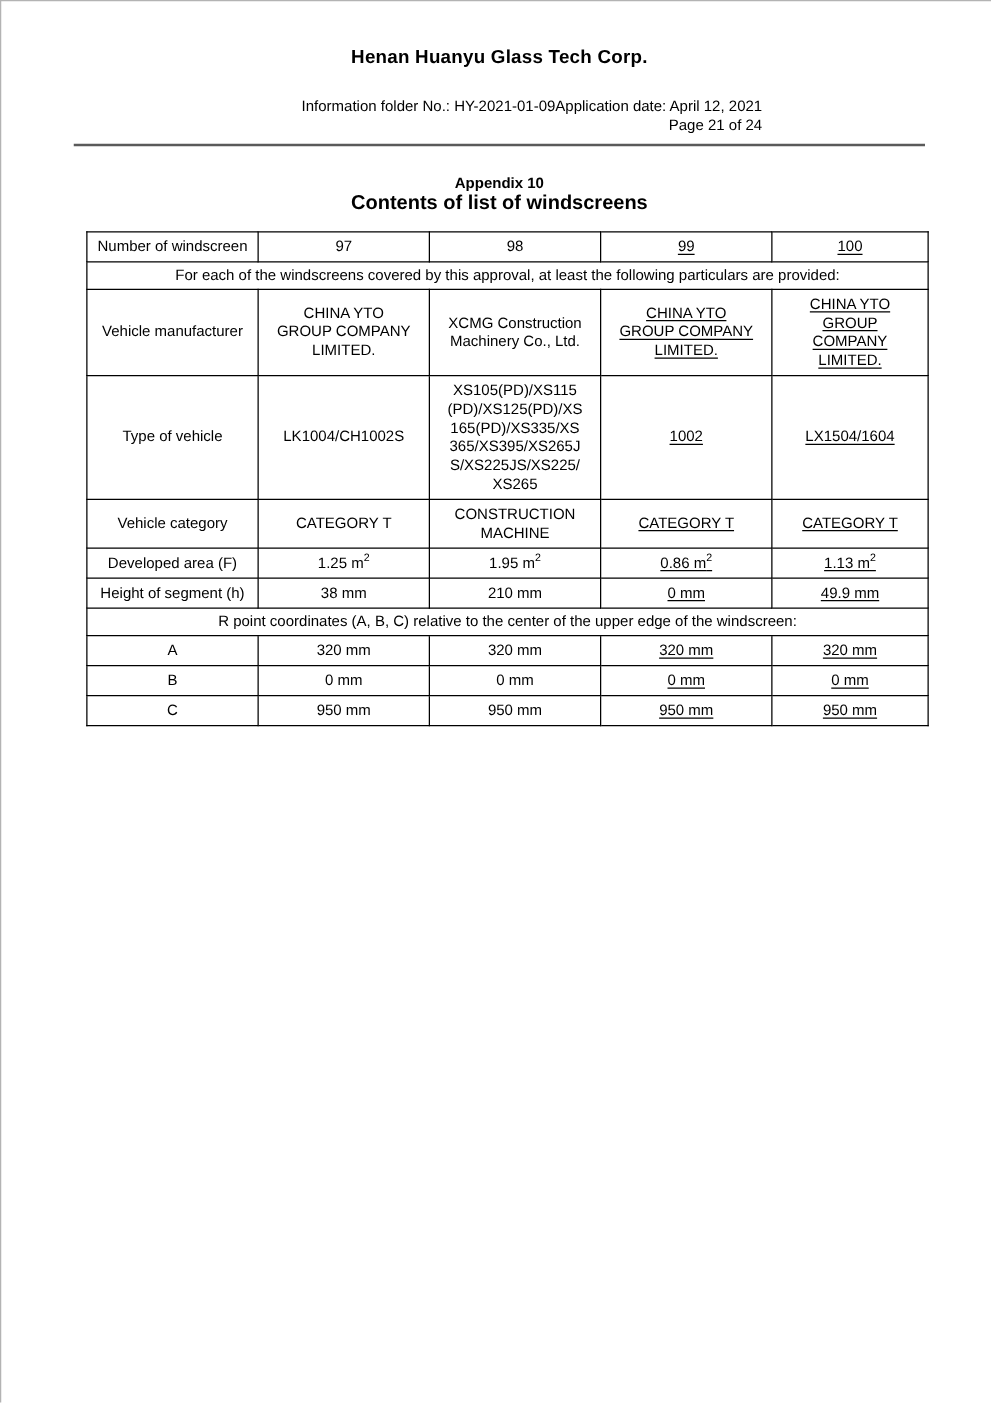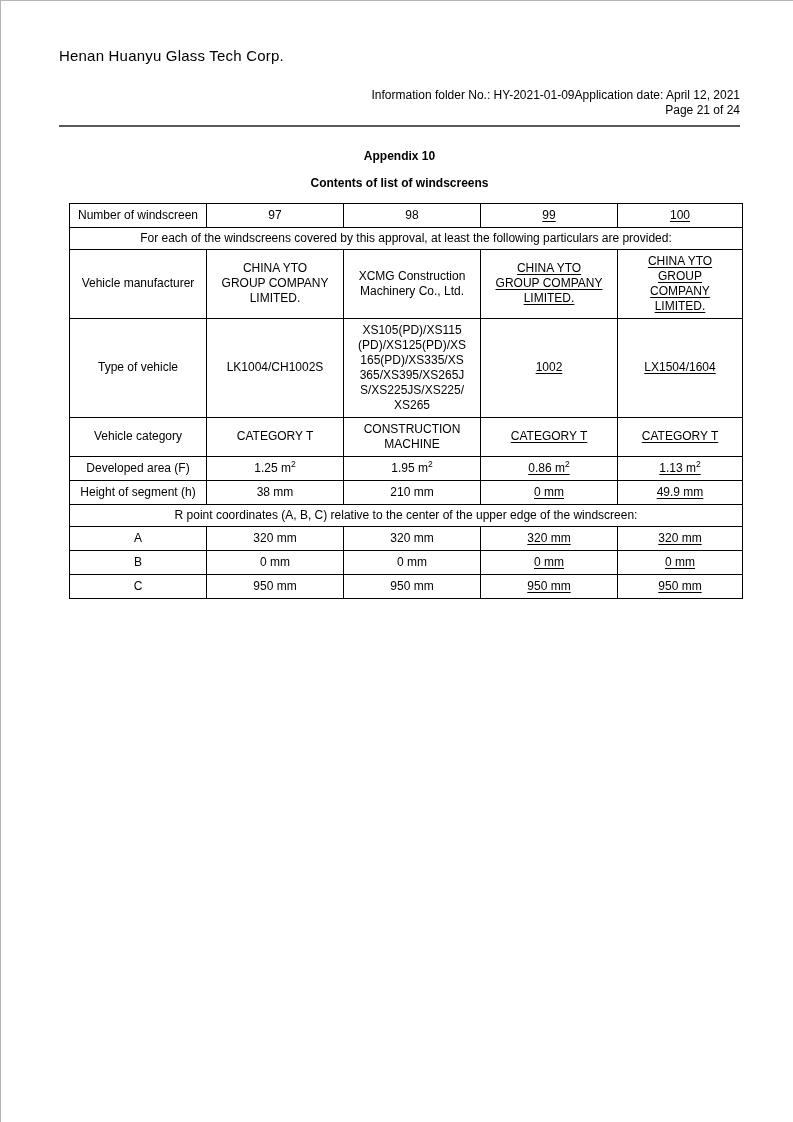--- a/index.html
+++ b/index.html
@@ -11,51 +11,52 @@
     border-top: 1px solid #b3b3b3;
     border-left: 1px solid #b3b3b3;
     font-family: "Liberation Sans", sans-serif;
     color: #000000;
     overflow: hidden;
   }
   .page { padding: 0 53px 0 58px; }
 
   .company-title {
     margin: 0;
-    padding-top: 46px;
+    padding-top: 36px;
+    text-align: center;
     font-size: 15px;
-    font-weight: normal;
+    font-weight: bold;
     letter-spacing: 0.2px;
   }
   .info-row {
     display: flex;
-    justify-content: flex-end;
+    justify-content: center;
     align-items: flex-start;
     margin-top: 24px;
     padding-left: 52px;
     font-size: 12px;
     line-height: 1.2;
   }
   .info-right { text-align: right; }
   .info-right div { margin-bottom: 1px; }
   .rule {
     border: none;
     border-top: 2px solid #5a5a5a;
     margin: 6px 0 0 0;
   }
   .appendix-title {
     margin: 22px 0 0 0;
     text-align: center;
     font-size: 12px;
     font-weight: bold;
   }
   .doc-subtitle {
-    margin: 13px 0 0 0;
+    margin: 1px 0 0 0;
     text-align: center;
-    font-size: 12px;
+    font-size: 16px;
     font-weight: bold;
   }
 
   table.ws-table {
     border-collapse: collapse;
     table-layout: fixed;
     width: 673px;
     margin: 13px 0 0 10px;
     font-size: 12px;
   }

